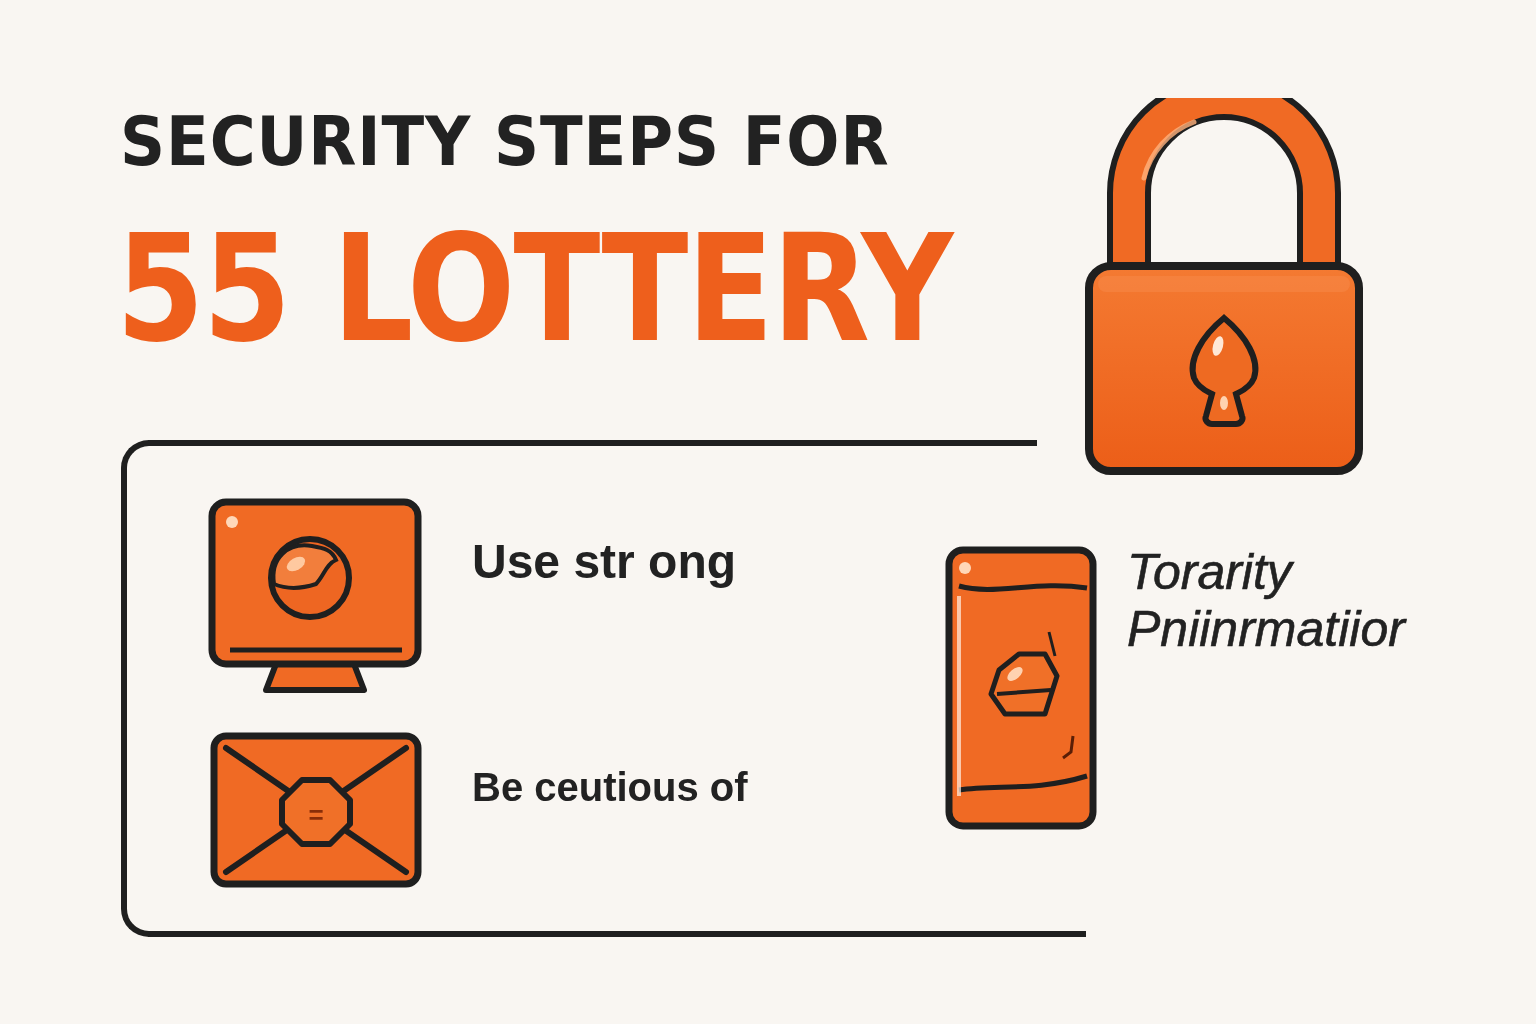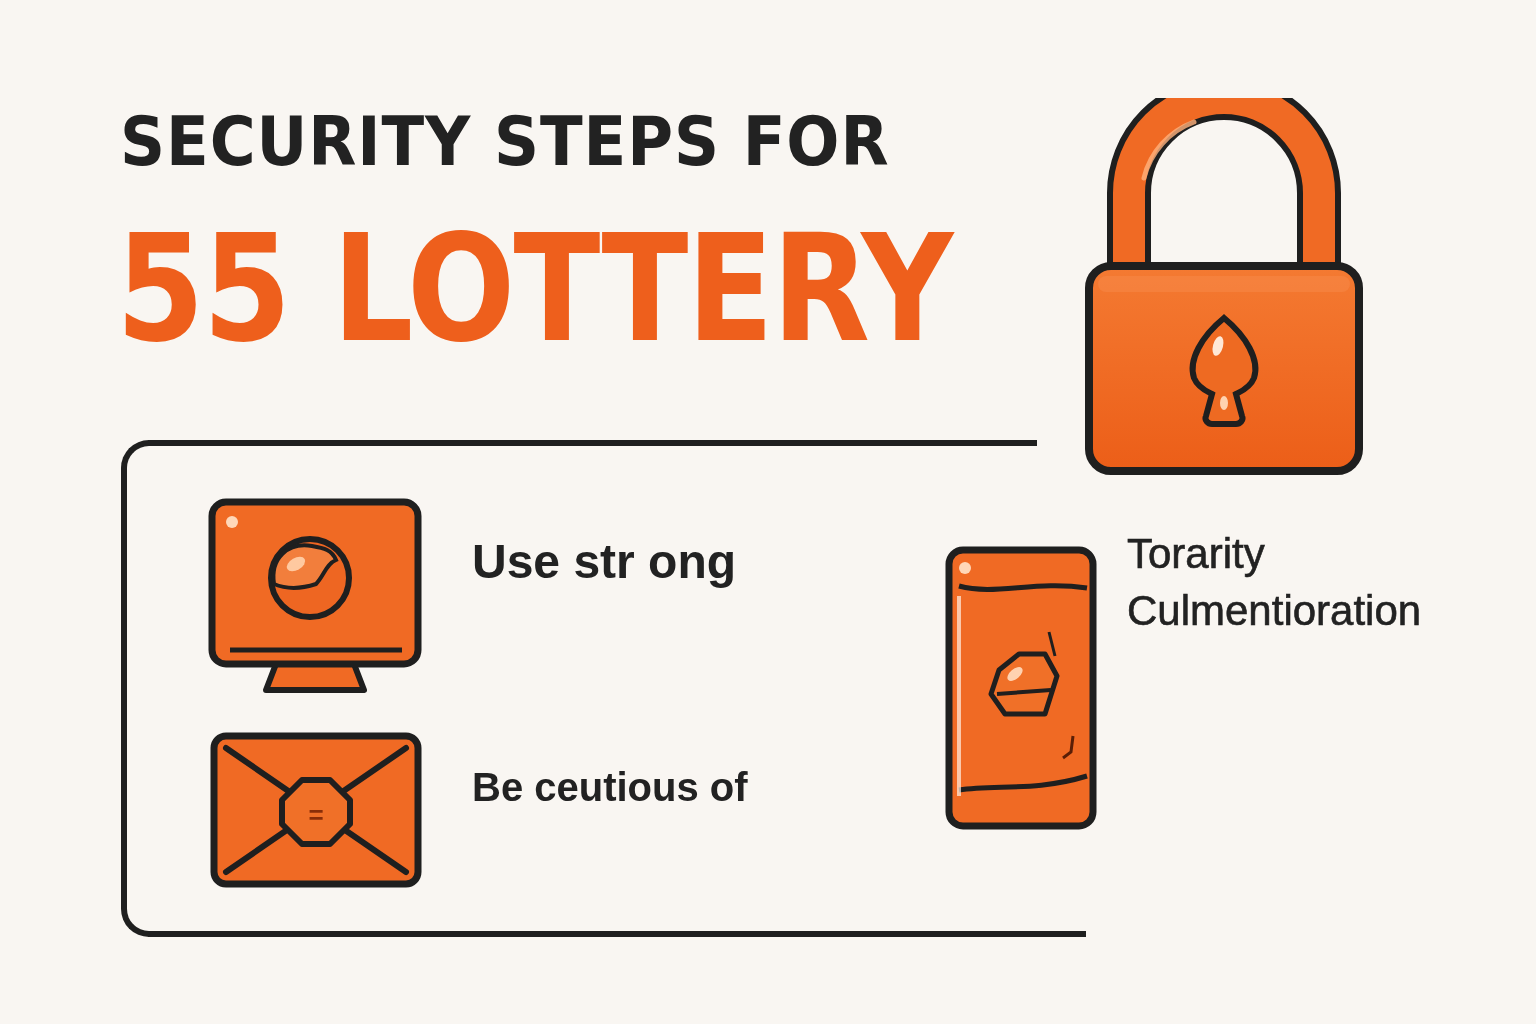--- a/index.html
+++ b/index.html
@@ -96,24 +96,25 @@
       line-height: 70px;
     }
     .step2-text {
       left: 472px;
       top: 752px;
       font-size: 40px;
       line-height: 70px;
     }
     .step3-text {
       left: 1127px;
-      top: 525px;
-      font-size: 42px;
+      top: 544px;
+      font-size: 50px;
       font-weight: normal;
       line-height: 57px;
+      font-style: italic;
       -webkit-text-stroke: 0.6px #222;
     }
   </style>
 </head>
 <body>
 
 <div class="heading-line1">SECURITY STEPS FOR</div>
 <div class="heading-line2">55 LOTTERY</div>
 
 <div class="lock">
@@ -179,14 +180,14 @@
     <rect x="12" y="50" width="4" height="200" fill="#fff1e6" opacity="0.7"></rect>
     <polygon points="74,108 100,108 112,130 100,168 60,168 46,148 54,124" fill="#f07028" stroke="#1f1f1f" stroke-width="5" stroke-linejoin="round"></polygon>
     <line x1="52" y1="148" x2="106" y2="144" stroke="#1f1f1f" stroke-width="4"></line>
     <ellipse cx="70" cy="128" rx="9" ry="5" fill="#ffd2b0" transform="rotate(-40 70 128)"></ellipse>
     <path d="M104 86 L110 110" stroke="#1f1f1f" stroke-width="3"></path>
     <path d="M128 190 L126 206 L118 212" fill="none" stroke="#5a1e06" stroke-width="3"></path>
   </svg>
 </div>
 <div class="step-text step3-text">
   <span>Torarity</span>
-  <span>Culmentioration</span>
+  <span>Pniinrmatiior</span>
 </div>
 
 </body></html>

